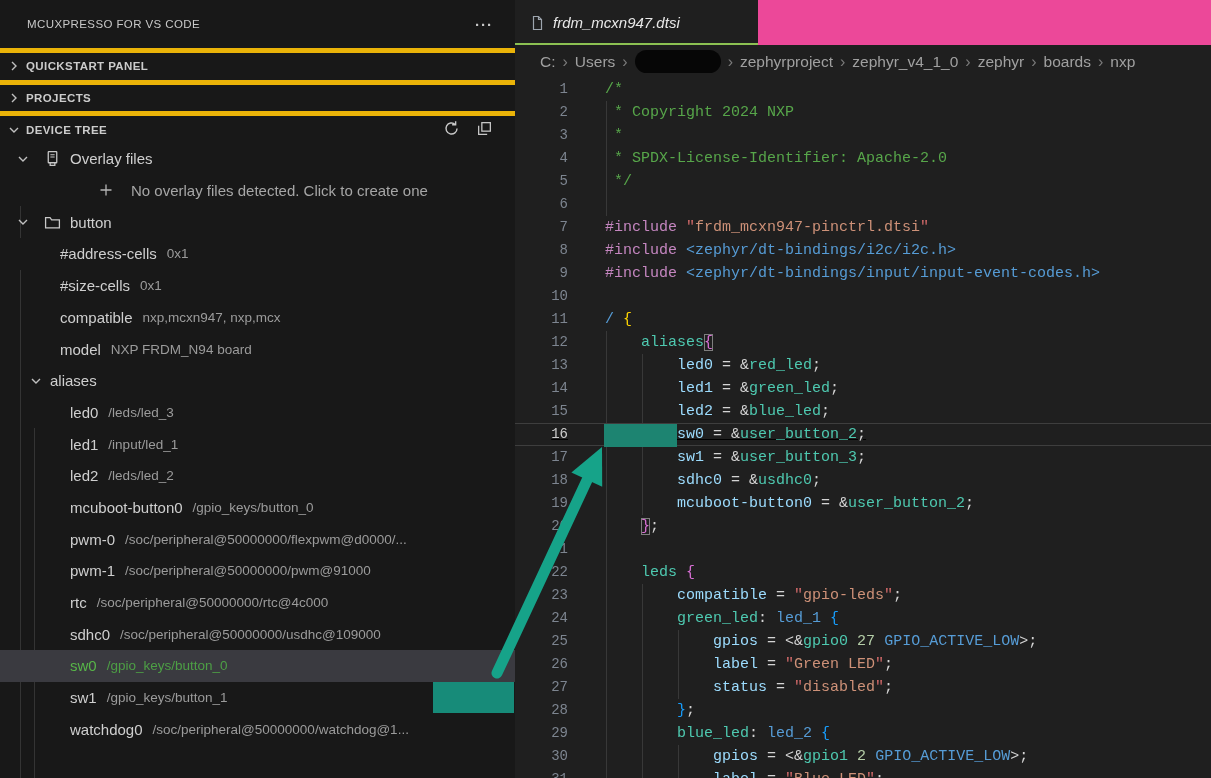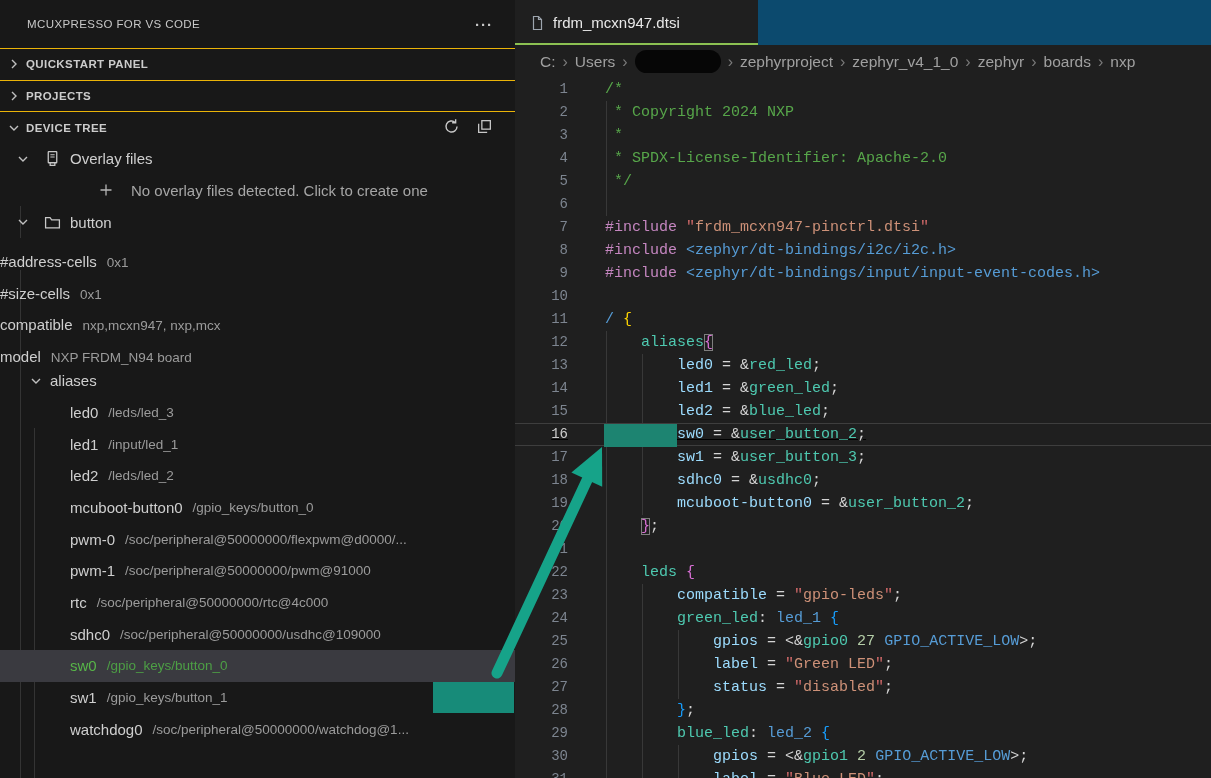--- a/index.html
+++ b/index.html
@@ -5,46 +5,46 @@
   html,body{margin:0;padding:0;}
   body{width:1211px;height:778px;overflow:hidden;background:#1f1f1f;
        font-family:"Liberation Sans", sans-serif; -webkit-font-smoothing:antialiased;}
   #app{position:relative;width:1211px;height:778px;}
 
   
   #sidebar{position:absolute;left:0;top:0;width:515px;height:778px;background:#181818;overflow:hidden;}
   .sb-title{height:48px;display:flex;align-items:center;justify-content:space-between;
             padding:0 22px 0 27px;color:#c8c8c8;font-size:11.5px;letter-spacing:.4px;gap:16px;}
   .sb-more{color:#c8c8c8;font-size:15px;font-weight:bold;letter-spacing:1px;cursor:pointer;}
-  .sb-head{box-sizing:border-box;height:31.7px;border-top:1px solid #eab308;display:flex;align-items:center;
+  .sb-head{box-sizing:border-box;height:31.7px;border-top:5px solid #eab308;display:flex;align-items:center;
            padding-left:6px;color:#cccccc;font-size:11.5px;font-weight:bold;letter-spacing:.4px;}
   .sb-head .hd-label{margin-left:4px;}
   .sb-head .acts{margin-left:auto;display:flex;gap:16px;margin-right:22px;color:#c8c8c8;}
   .chev{width:16px;height:16px;color:#c0c0c0;flex:none;display:flex;align-items:center;justify-content:center;}
   #tree{position:relative;z-index:2;}
   .trow{height:31.7px;display:flex;align-items:center;color:#cfcfcf;font-size:15px;white-space:nowrap;cursor:pointer;}
   .t-exp0{padding-left:15px;}
   .t-exp1{padding-left:28px;}
   .t-act{padding-left:56px;color:#a6a6a6;margin-left:42px;}
-  .t-p1{align-items:flex-end;}
+  .t-p1{padding-left:60px;}
   .t-p2{padding-left:70px;}
   .ticon{width:17px;height:17px;margin:0 9px 0 7px;color:#c8c8c8;flex:none;}
   .t-act .ticon{margin:0 16px 0 0;color:#b5b5b5;}
   .trow .chev{margin-right:6px;}
   .tlabel{color:#cfcfcf;}
   .t-act .tlabel{color:#a6a6a6;}
   .tvalue{color:#9b9b9b;font-size:13.5px;margin-left:10px;}
   .trow.sel{background:#3a3a40;}
   .trow.sel .tlabel{color:#57b548;}
   .trow.sel .tvalue{color:#4d9f45;}
   .sguide{position:absolute;width:1px;background:#343434;z-index:1;}
 
   
   #editor{position:absolute;left:515px;top:0;width:696px;height:778px;background:#1f1f1f;}
-  .tabbar{height:45px;background:#0c4a6e;display:flex;}
+  .tabbar{height:45px;background:#ec4899;display:flex;font-style:italic;}
   .tab{position:relative;box-sizing:border-box;width:243px;height:45px;background:#1f1f1f;
        display:flex;align-items:center;padding-left:14px;cursor:pointer;}
   .tab-icon{width:16px;height:16px;color:#9da5ae;margin-right:8px;flex:none;}
   .tab-label{color:#e8e8e8;font-size:15px;}
   .tab-underline{position:absolute;left:0;right:0;bottom:0;height:2.5px;background:#8cc152;}
   .breadcrumb{height:33px;display:flex;align-items:center;padding-left:23px;color:#a0a0a0;font-size:15.5px;}
   .bc-item{margin:0 2px;cursor:pointer;}
   .bc-sep{color:#7a7a7a;margin:0 5px;font-size:16px;}
   .bc-redact{width:86px;height:23px;background:#060606;border-radius:12px;margin:0 2px;}
   #code{position:relative;font-family:"Liberation Mono","DejaVu Sans Mono",monospace;font-size:15px;z-index:2;}

